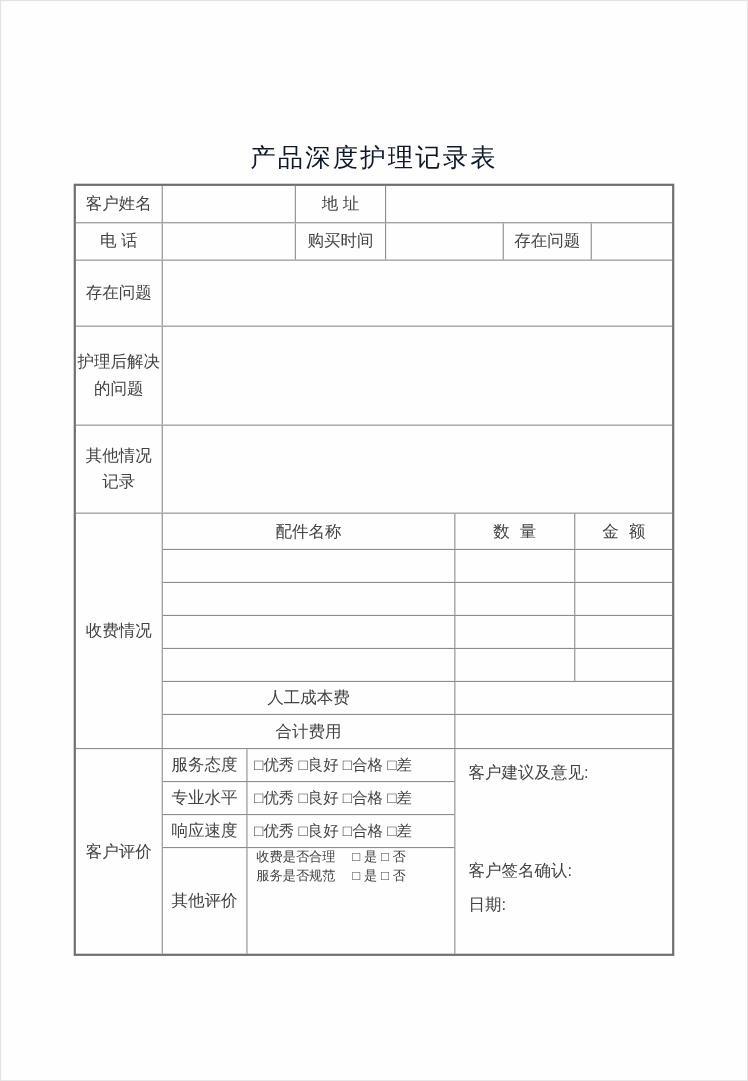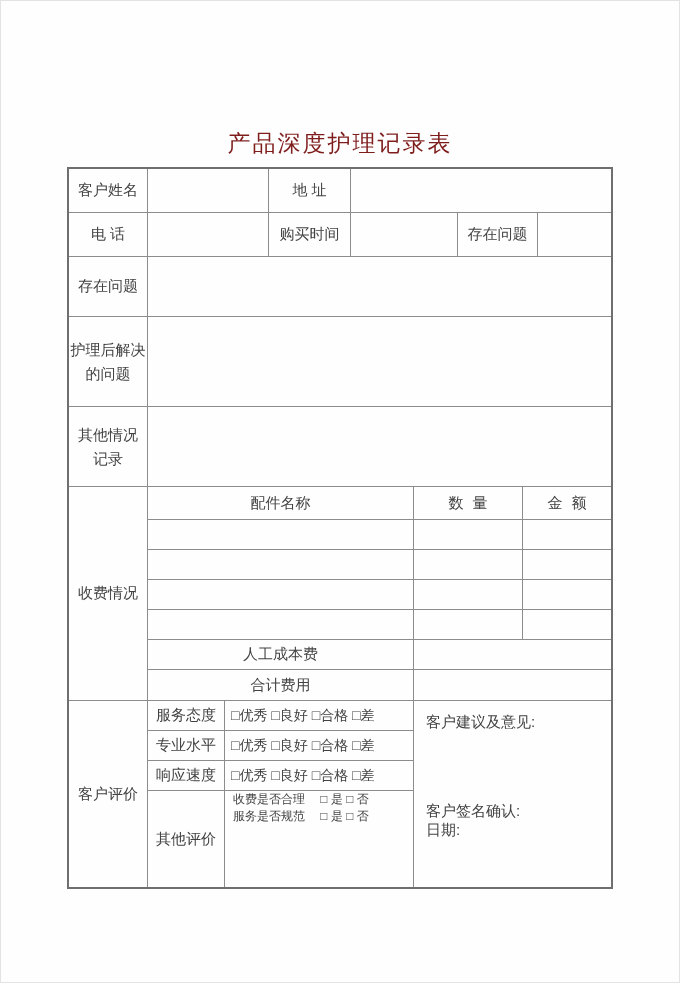--- a/index.html
+++ b/index.html
@@ -14,21 +14,21 @@
     background:#fefefe;
     border:1px solid #e3e3e3;
     overflow:hidden;
   }
   .title {
     margin-top:126px;
     text-align:center;
     font-size:23px;
     font-weight:500;
     letter-spacing:2px;
-    color:#7f1d1d;
+    color:#0f172a;
     line-height:32px;
   }
   .tbl {
     width:546px;
     margin:8px auto 0 auto;
     border:2px solid #6f6f6f;
   }
   .row { display:flex; border-bottom:1px solid #8c8c8c; }
   .row:last-child { border-bottom:none; }
   .cell {
@@ -45,39 +45,39 @@
   
   .w79{width:79px; flex:0 0 79px;}
   .w121{width:121px; flex:0 0 121px;}
   .w82{width:82px; flex:0 0 82px;}
   .w107{width:107px; flex:0 0 107px;}
   .w80{width:80px; flex:0 0 80px;}
   .w266{width:266px; flex:0 0 266px;}
   .w109{width:109px; flex:0 0 109px;}
   .w77{width:77px; flex:0 0 77px;}
   
-  .h31{height:44px;} .h60{height:60px;} .h90{height:90px;} .h80{height:80px;}
+  .h31{height:34px;} .h60{height:60px;} .h90{height:90px;} .h80{height:80px;}
   .h33{height:33px;font-family:Liberation Mono, monospace;} .h30{height:30px;} .h96{height:96px;}
   
   .sub { display:flex; flex-direction:column; }
   .sub .srow { display:flex; border-bottom:1px solid #8c8c8c; }
   .sub .srow:last-child { border-bottom:none; }
   .leftpad { justify-content:flex-start; text-align:left; white-space:pre; padding-left:44px; }
   .optcell { justify-content:flex-start; text-align:left; white-space:pre; padding-left:6px; font-size:14px; }
   .midsub { border-right:1px solid #8c8c8c; }
   .othercell {
     flex-direction:column; align-items:flex-start; justify-content:flex-start;
     padding-left:8px; white-space:pre; font-size:12px;
   }
   .freecell {
     flex-direction:column; align-items:flex-start; justify-content:flex-start;
     text-align:right; padding:12px 0 0 12px;
   }
   .freecell .sig { margin-top:70px; }
-  .freecell .date { margin-top:0; }
+  .freecell .date { margin-top:12px; }
 </style>
 </head>
 <body>
 
 <div class="page">
 
   <div class="title">产品深度护理记录表</div>
 
   <div class="tbl">
 

